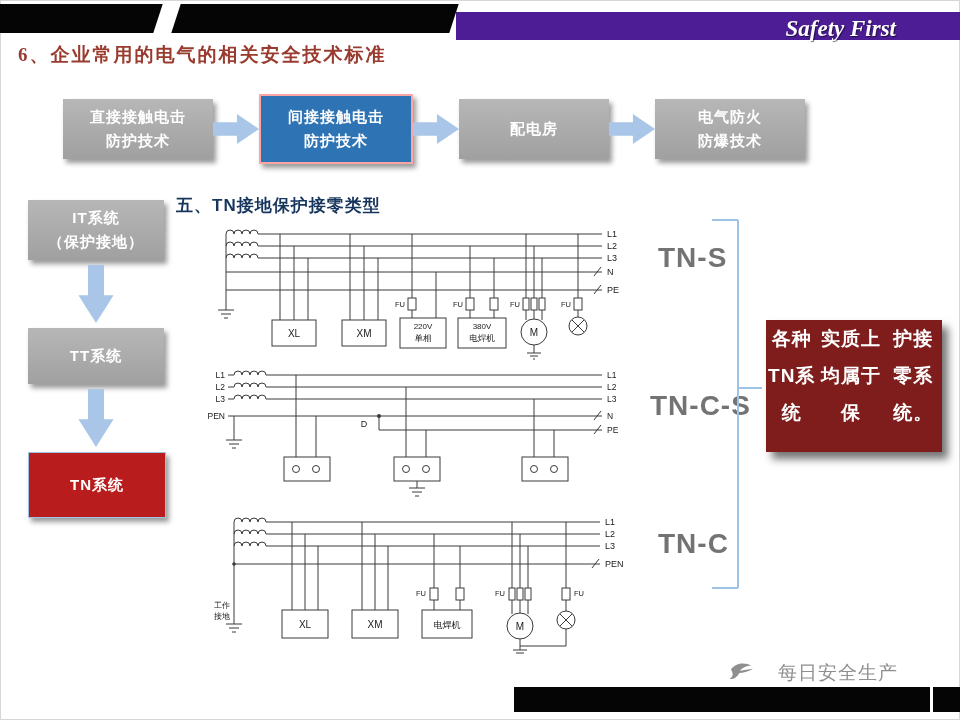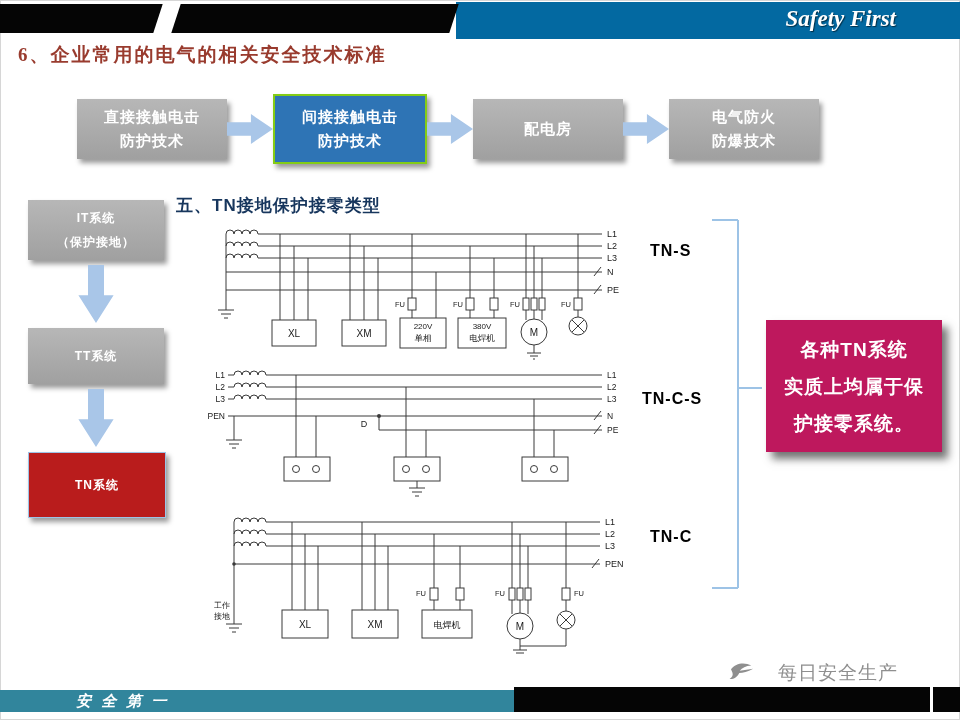--- a/index.html
+++ b/index.html
@@ -1,61 +1,61 @@
 <!DOCTYPE html>
 <html><head>
 <meta charset="utf-8">
 <style>
   html,body{margin:0;padding:0;background:#eee;}
   .slide{position:relative;width:960px;height:720px;margin:0 auto;background:#fff;overflow:hidden;
          font-family:"Liberation Sans",sans-serif;box-shadow:0 0 0 1px #d6d6d6 inset;}
   .abs{position:absolute;}
 
   
-  .top-blue{left:456px;top:2px;width:504px;height:37px;background:#0369a1;}
+  .top-blue{left:456px;top:12px;width:504px;height:28px;background:#4c1d95;}
   .brand{display:block;line-height:33px;text-align:right;padding-right:64px;color:#fff;
          font-family:"Liberation Serif",serif;font-style:italic;font-weight:bold;font-size:23px;
          text-shadow:1px 1px 1px rgba(0,0,0,.55);}
   .top-black1{left:-8px;top:4px;width:166px;height:29px;background:#050505;transform:skewX(-18deg);}
   .top-black2{left:176px;top:4px;width:278px;height:29px;background:#050505;transform:skewX(-18deg);}
 
   
   .page-title{left:18px;top:42px;font-family:"Liberation Serif",serif;font-weight:bold;
               font-size:19px;letter-spacing:2px;color:#993B2E;}
 
   
-  .flow-row{left:62px;top:94px;width:820px;display:flex;align-items:center;gap:0;padding-left:15px;}
+  .flow-row{left:48px;top:94px;width:820px;display:flex;align-items:center;gap:0;padding-left:15px;}
   .box{color:#fff;font-weight:bold;text-align:center;}
   .flow-box{flex:none;width:150px;height:60px;display:flex;flex-direction:column;justify-content:center;
             font-size:15px;letter-spacing:1px;background:linear-gradient(180deg,#b7b7b7,#a0a0a0);
             box-shadow:3px 4px 5px rgba(0,0,0,.4);}
   .flow-box span{line-height:24px;}
-  .flow-box.active{height:66px;background:#2E74B5;border:2px solid #84cc16;}
+  .flow-box.active{height:66px;background:#2E74B5;border:2px solid #fca5a5;}
   .arrow-r{flex:none;width:46px;height:34px;background:#A9C6E8;
            clip-path:polygon(0 30%,52% 30%,52% 6%,100% 50%,52% 94%,52% 70%,0 70%);}
 
   
   .side-flow{left:28px;top:200px;width:136px;}
-  .side-box{width:136px;display:flex;flex-direction:column;justify-content:center;font-size:12px;
+  .side-box{width:136px;display:flex;flex-direction:column;justify-content:center;font-size:15px;
             letter-spacing:1px;background:linear-gradient(180deg,#b7b7b7,#a0a0a0);
             box-shadow:3px 4px 5px rgba(0,0,0,.4);}
   .side-box span{line-height:24px;}
   .side-box.blue{background:#b91c1c;border:1px solid #9DC3E6;}
   .arrow-d{width:40px;height:58px;background:#A9C6E8;margin:5px auto;
            clip-path:polygon(30% 0,70% 0,70% 52%,94% 52%,50% 100%,6% 52%,30% 52%);}
 
   .section-title{left:176px;top:194px;font-size:17px;font-weight:bold;color:#17365D;letter-spacing:1px;text-align:right;}
 
   .schem{position:absolute;}
   .schem text{font-family:"Liberation Sans",sans-serif;}
-  .tn-label{font-size:16px;font-weight:bold;color:#000000;letter-spacing:1px;}
-
-  .note-box{left:766px;top:320px;width:176px;height:132px;background:#be185d;
+  .tn-label{font-size:28px;font-weight:bold;color:#737373;letter-spacing:1px;margin-left:8px;}
+
+  .note-box{left:766px;top:320px;width:176px;height:132px;background:#7f1d1d;
             box-shadow:6px 7px 8px rgba(70,70,70,.75);color:#fff;font-weight:bold;font-size:19px;
-            text-align:center;display:flex;flex-direction:column;justify-content:center;}
+            text-align:center;display:flex;justify-content:center;}
   .note-box span{line-height:37px;letter-spacing:1px;}
 
   
   .footer-teal{left:0;top:690px;width:514px;height:22px;background:#31859C;}
   .slogan{display:block;line-height:22px;padding-left:76px;color:#fff;font-weight:bold;
           font-style:italic;font-size:15px;letter-spacing:3px;}
   .footer-black{left:514px;top:687px;width:446px;height:25px;background:#050505;}
   .footer-tick{left:930px;top:687px;width:3px;height:25px;background:#fff;}
   .watermark{left:728px;top:660px;display:flex;align-items:center;gap:20px;color:#8f8f8f;}
   .wm-text{font-size:19px;letter-spacing:1px;}
@@ -250,19 +250,16 @@
     <span>护接零系统。</span>
   </div>
 
   <div class="abs watermark">
     <svg width="30" height="24" viewBox="0 0 32 26">
       <path d="M3 9 C8 2 18 1 25 5 C19 5.5 15 7.5 12.5 10.5 L27 8.5 C21 12 16 13 12 13 C10 17.5 5.5 20 1.5 19.5 C4.5 17.5 5.5 15 4.5 12.5 Z" fill="#8f8f8f"></path>
     </svg>
     <span class="wm-text">每日安全生产</span>
   </div>
 
-  <div class="abs footer-teal">
-    <span class="slogan">安 全 第 一</span>
-  </div>
   <div class="abs footer-black"></div>
   <div class="abs footer-tick"></div>
 
 </div>
 
 </body></html>

